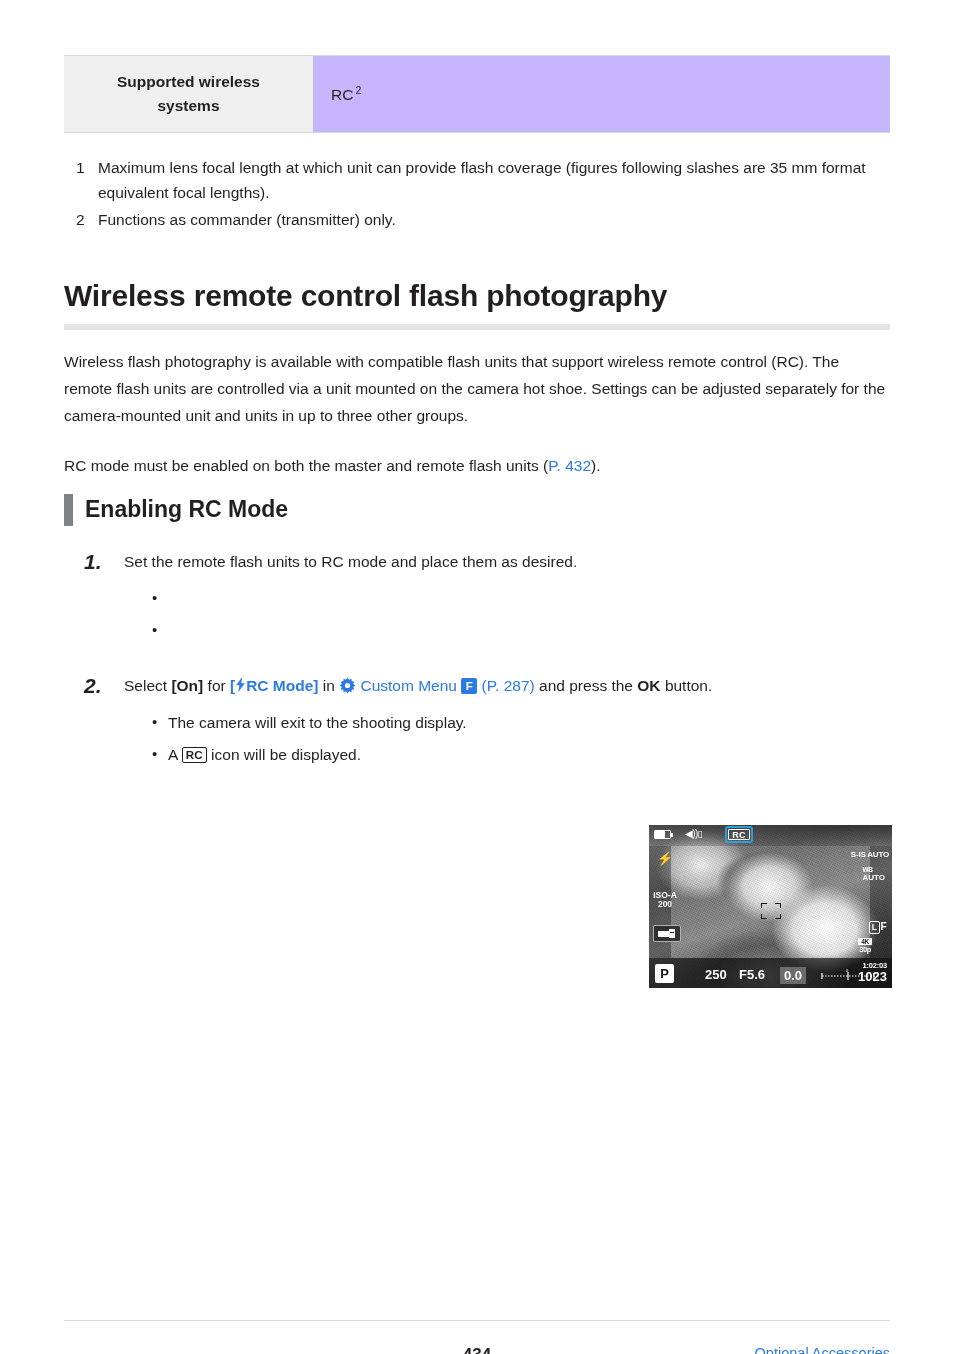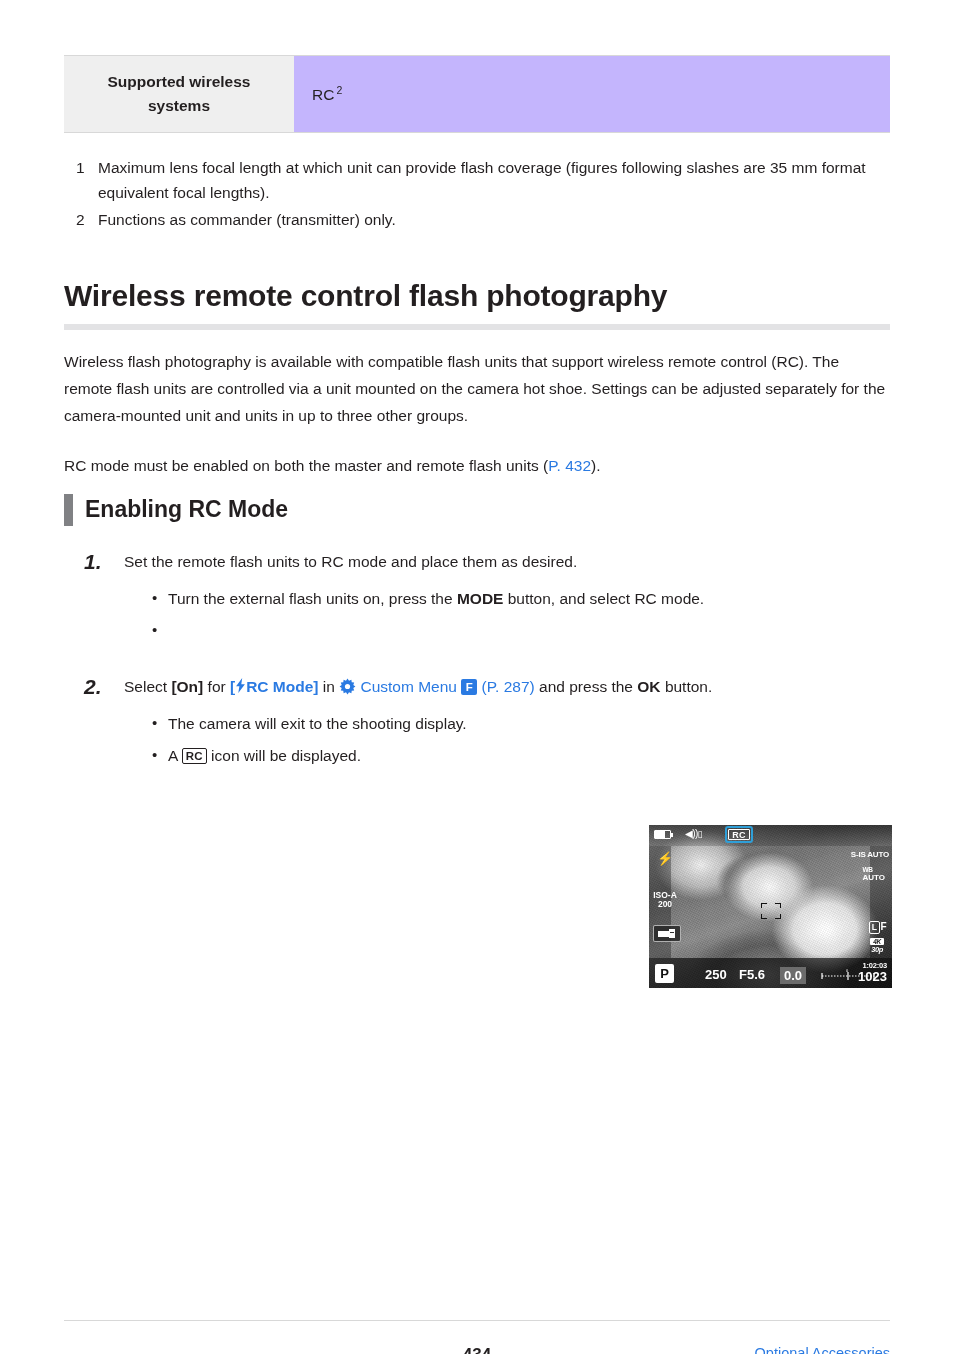--- a/index.html
+++ b/index.html
@@ -27,21 +27,21 @@
     width: 826px;
     border-collapse: collapse;
     border-top: 1px solid #d8d8d8;
     border-bottom: 1px solid #d8d8d8;
   }
   .spec-table td {
     vertical-align: middle;
     font-size: 15.5px;
   }
   .spec-label {
-    width: 230px;
+    width: 249px;
     background: #efefef;
     text-align: center;
     font-weight: bold;
     padding: 14px 22px;
     line-height: 1.55;
     color: #231f20;
   }
   .spec-value {
     background: #c4b5fd;
     padding: 14px 18px;
@@ -281,21 +281,21 @@
   .osd-drive svg { display:block; }
 
   .osd-sis { right: 3px; top: 25px; font-size: 8px; font-weight: bold; letter-spacing:-0.2px; }
   .osd-wb  { right: 7px; top: 42px; font-size: 8px; font-weight: bold; line-height:1.0;}
   .osd-wb .small { font-size: 6.5px; display:block; letter-spacing:-0.3px;}
   .osd-lf  { right: 5px; top: 96px; font-size: 10px; font-weight: bold; letter-spacing: 0.5px; }
   .osd-lf .boxl {
     display:inline-block; border:1.2px solid #fff; border-radius:2px;
     padding: 0 2px; font-size: 8.5px; line-height: 11px;
   }
-  .osd-rec { right: 8px; top: 113px; text-align:center;font-style:italic; }
+  .osd-rec { right: 20px; top: 113px; text-align:center; }
   .osd-rec .top {
     background:#fff; color:#222; font-size:6.5px; font-weight:bold;
     padding: 0 3px; border-radius:1px; display:block; letter-spacing:-0.3px;
   }
   .osd-rec .bot { font-size: 7.5px; font-weight:bold; letter-spacing:-0.4px; display:block; }
 
   .osd-af {
     left: 112px; top: 78px; width: 20px; height: 16px;
   }
   .osd-af i {
@@ -390,21 +390,20 @@
     <h2 class="sub-heading">Enabling RC Mode</h2>
   </div>
 
   <div class="step">
     <div class="step-num">1.</div>
     <div class="step-body">
       <div class="step-text">Set the remote flash units to RC mode and place them as desired.</div>
       <div class="sub-bullets">
         <div class="sub-bullet">
           <span class="dot">•</span>
-          <span><span>Turn the external flash units on, press the </span><b>MODE</b><span> button, and select RC mode.</span></span>
         </div>
         <div class="sub-bullet">
           <span class="dot">•</span>
         </div>
       </div>
     </div>
   </div>
 
   <div class="step">
     <div class="step-num">2.</div>

